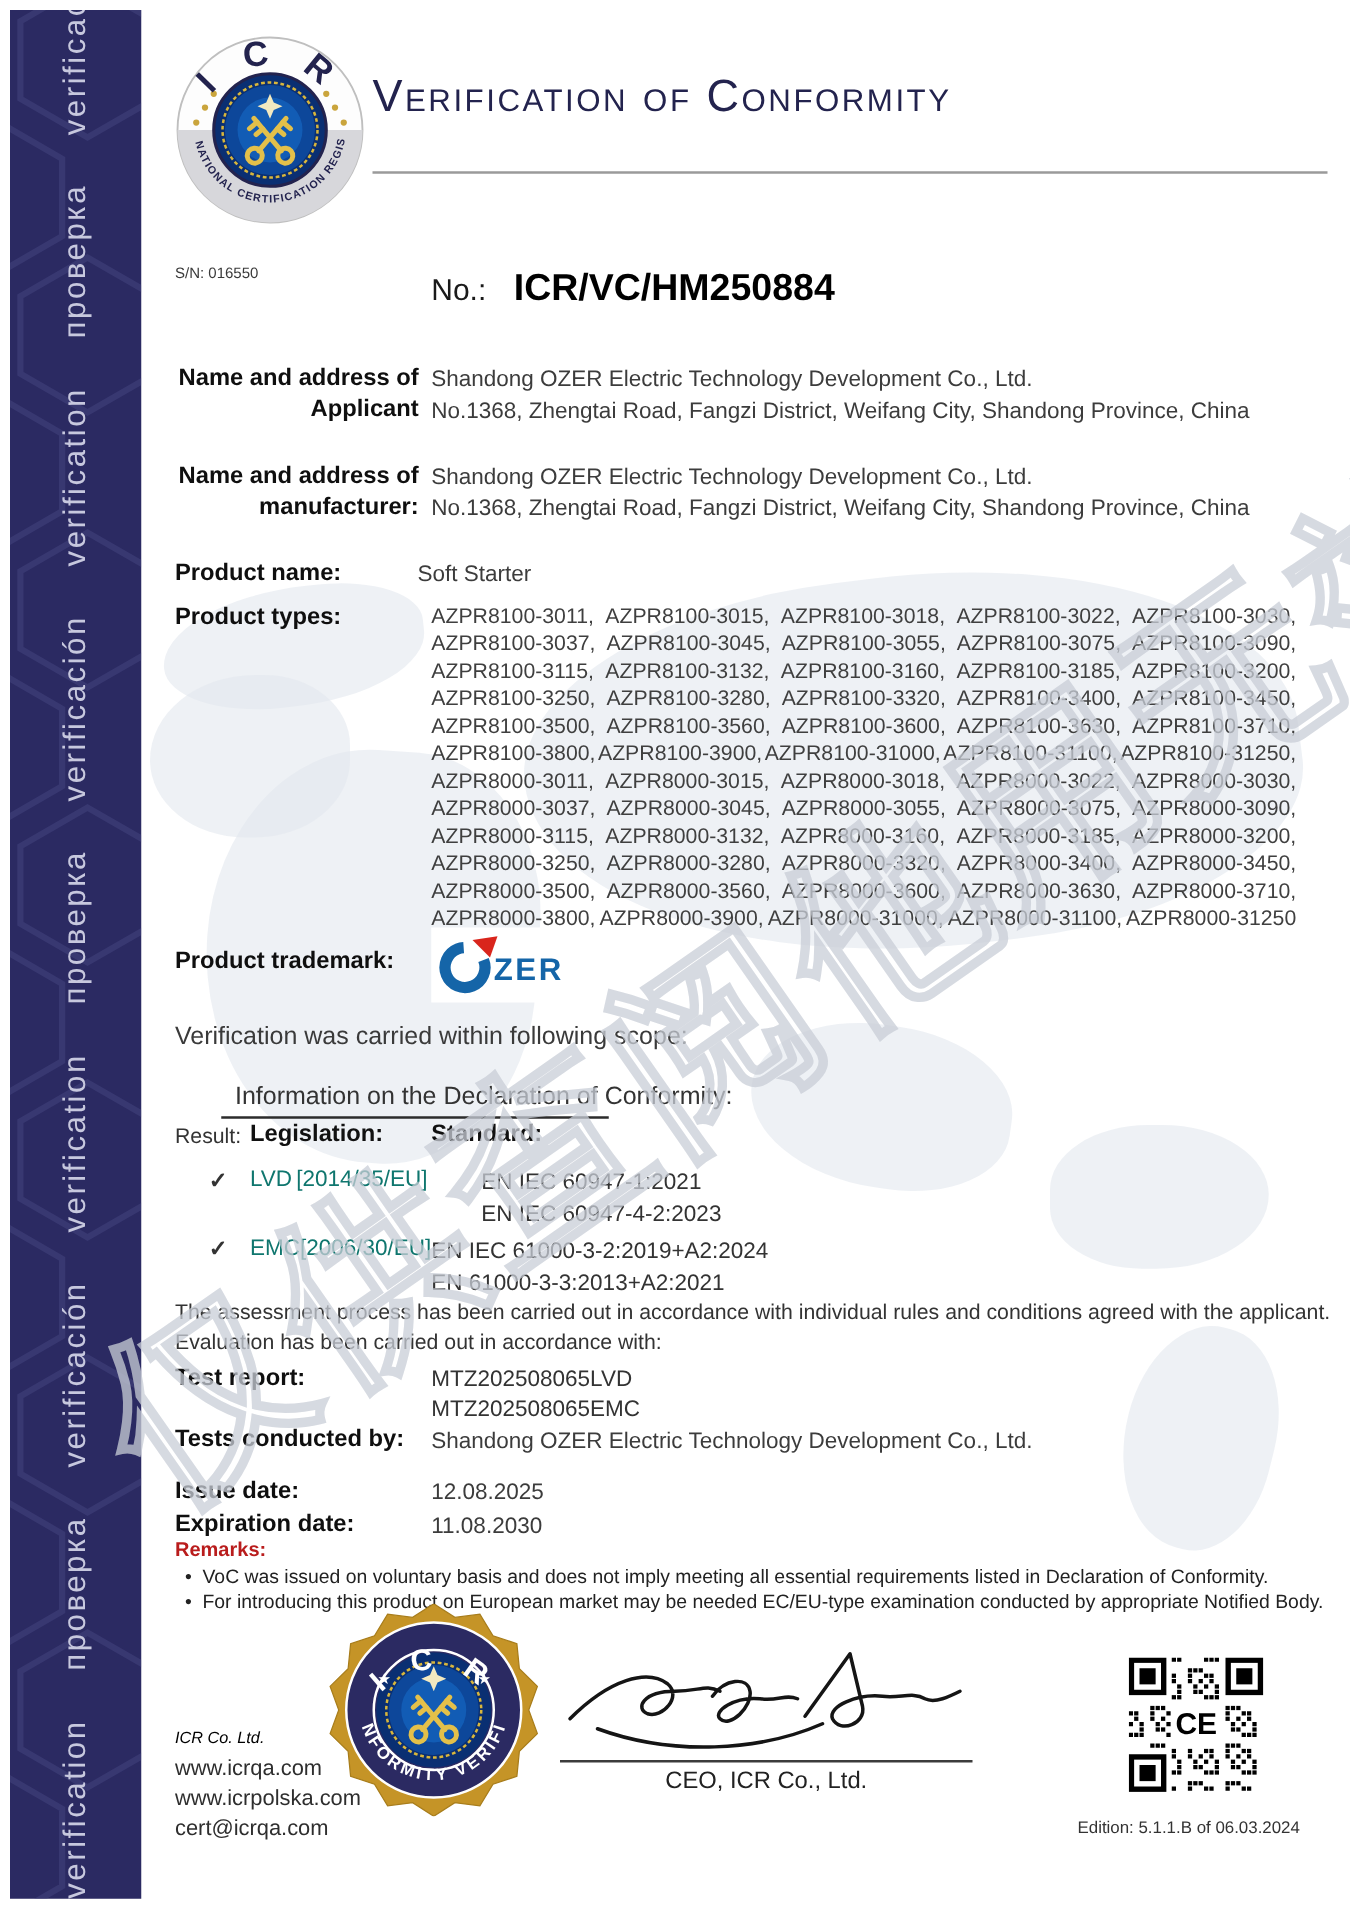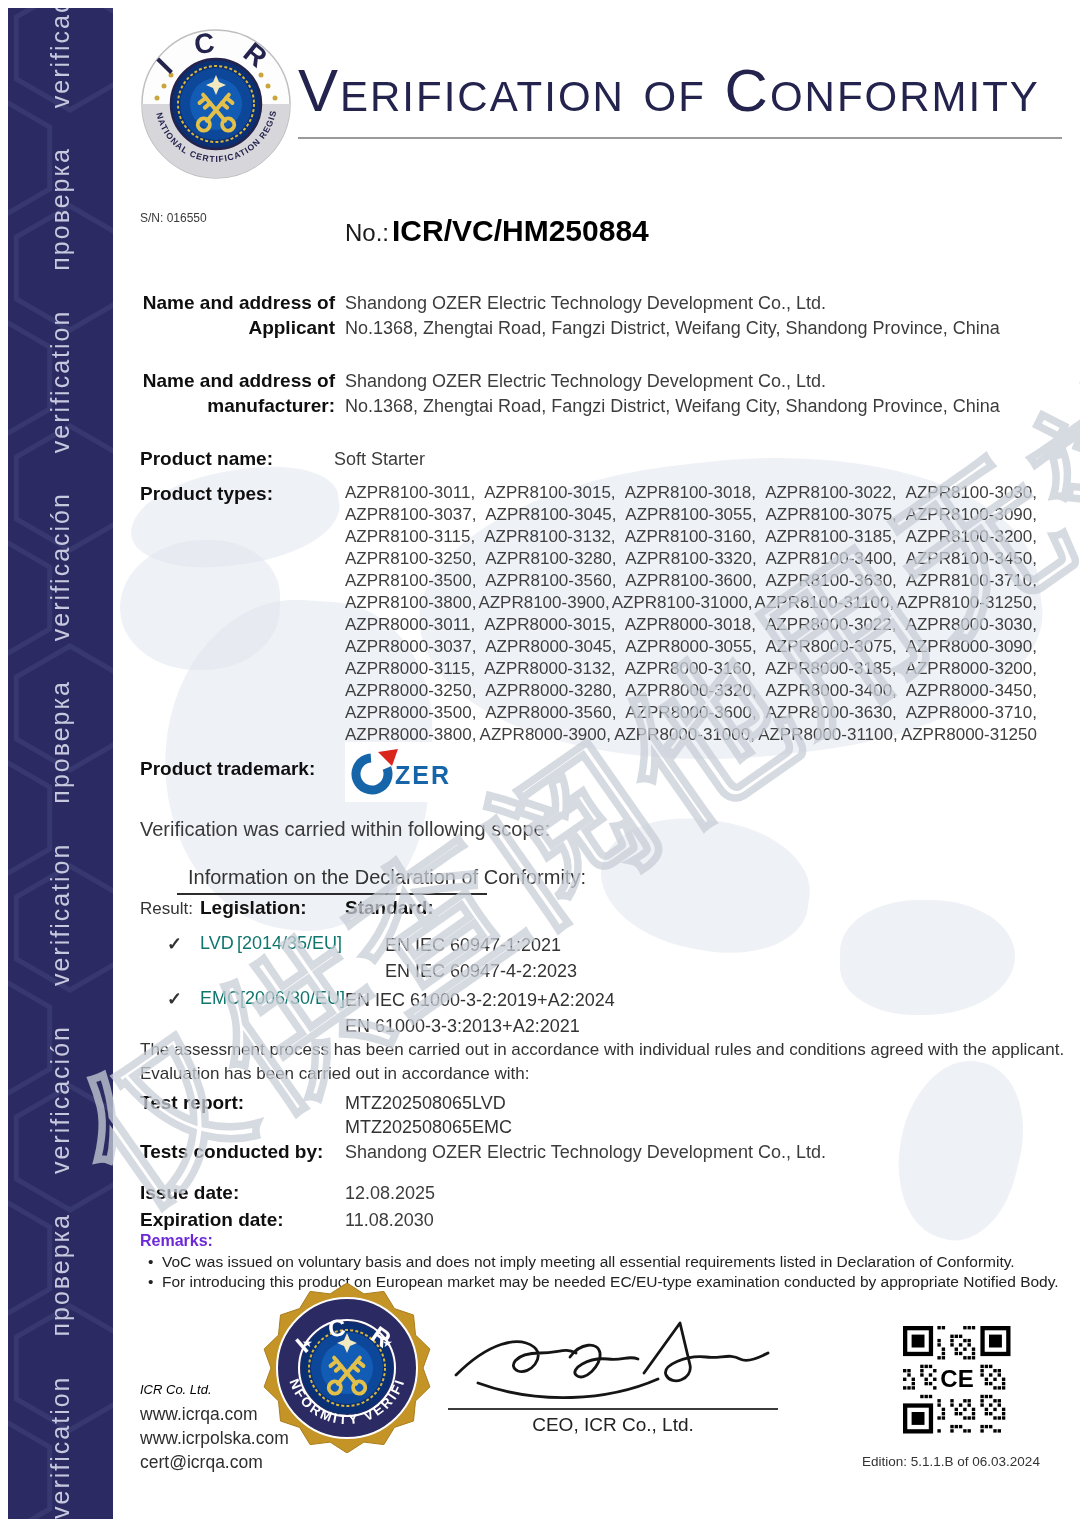--- a/index.html
+++ b/index.html
@@ -17,40 +17,40 @@
   .map b{position:absolute;background:#e2e8ef;opacity:.6;display:block;}
   
   .watermark{position:absolute;left:38px;top:1075px;z-index:5;pointer-events:none;
     transform:rotate(-35deg);transform-origin:0 0;white-space:nowrap;
     font-size:158px;font-weight:700;letter-spacing:8px;color:transparent;
     -webkit-text-stroke:2.5px #c9ced7;opacity:.75;}
   
   .content{position:absolute;inset:0;z-index:2;}
   .abs{position:absolute;}
   .serial{font-size:12px;color:#3a3a3a;}
-  .no-line{display:flex;align-items:baseline;gap:3px;}
+  .no-line{display:flex;align-items:baseline;gap:22px;}
   .no-label{font-size:24px;color:#1a1a1a;}
   .cert-no{font-size:30px;font-weight:700;color:#000;}
-  .title{font-size:60px;font-variant:small-caps;letter-spacing:2px;color:#23234e;white-space:nowrap;}
+  .title{font-size:36px;font-variant:small-caps;letter-spacing:2px;color:#23234e;white-space:nowrap;}
   .title-rule{height:2px;background:#9a9a9a;}
   .lbl{font-size:19px;font-weight:700;color:#0f0f0f;line-height:25px;text-align:right;}
   .val{font-size:18px;color:#3c3c3c;line-height:25px;}
   .pt-list{width:692px;}
   .pt-list > div{display:flex;justify-content:space-between;height:22px;font-size:17px;color:#3f3f3f;}
   .scope{font-size:20px;color:#3a3a3a;}
   .doc-head{font-size:20px;color:#333;}
   .doc-rule{height:2px;background:#2c2c2c;}
   .th{font-size:19px;font-weight:700;color:#111;}
   .th-light{font-size:17px;color:#333;}
   .check{font-size:18px;color:#333;font-weight:700;}
   .leg{font-size:18px;color:#0f766e;}
   .std-list > div{font-size:18px;color:#333;line-height:26px;}
   .para{font-size:17px;color:#333;line-height:24px;width:935px;}
   .rep-list > div{font-size:18px;color:#333;line-height:24px;}
-  .remark-lbl{font-size:16px;font-weight:700;color:#6d28d9;}
+  .remark-lbl{font-size:16px;font-weight:700;color:#b91c1c;}
   .remark-list > div{position:relative;padding-left:22px;font-size:15.5px;color:#222;line-height:20px;}
   .remark-list > div::before{content:"•";position:absolute;left:8px;}
   .foot-co{font-size:13px;color:#000000;line-height:24px;font-style:italic;}
   .link-list > div{font-size:17.5px;color:#2e2e2e;line-height:24px;}
   .sig-rule{height:2px;background:#3c3c3c;}
   .ceo{font-size:19px;color:#222;text-align:center;}
   .edition{font-size:13.5px;color:#333;}
   .tm-box{background:#fff;display:flex;align-items:center;justify-content:center;}
 </style>
 </head>

